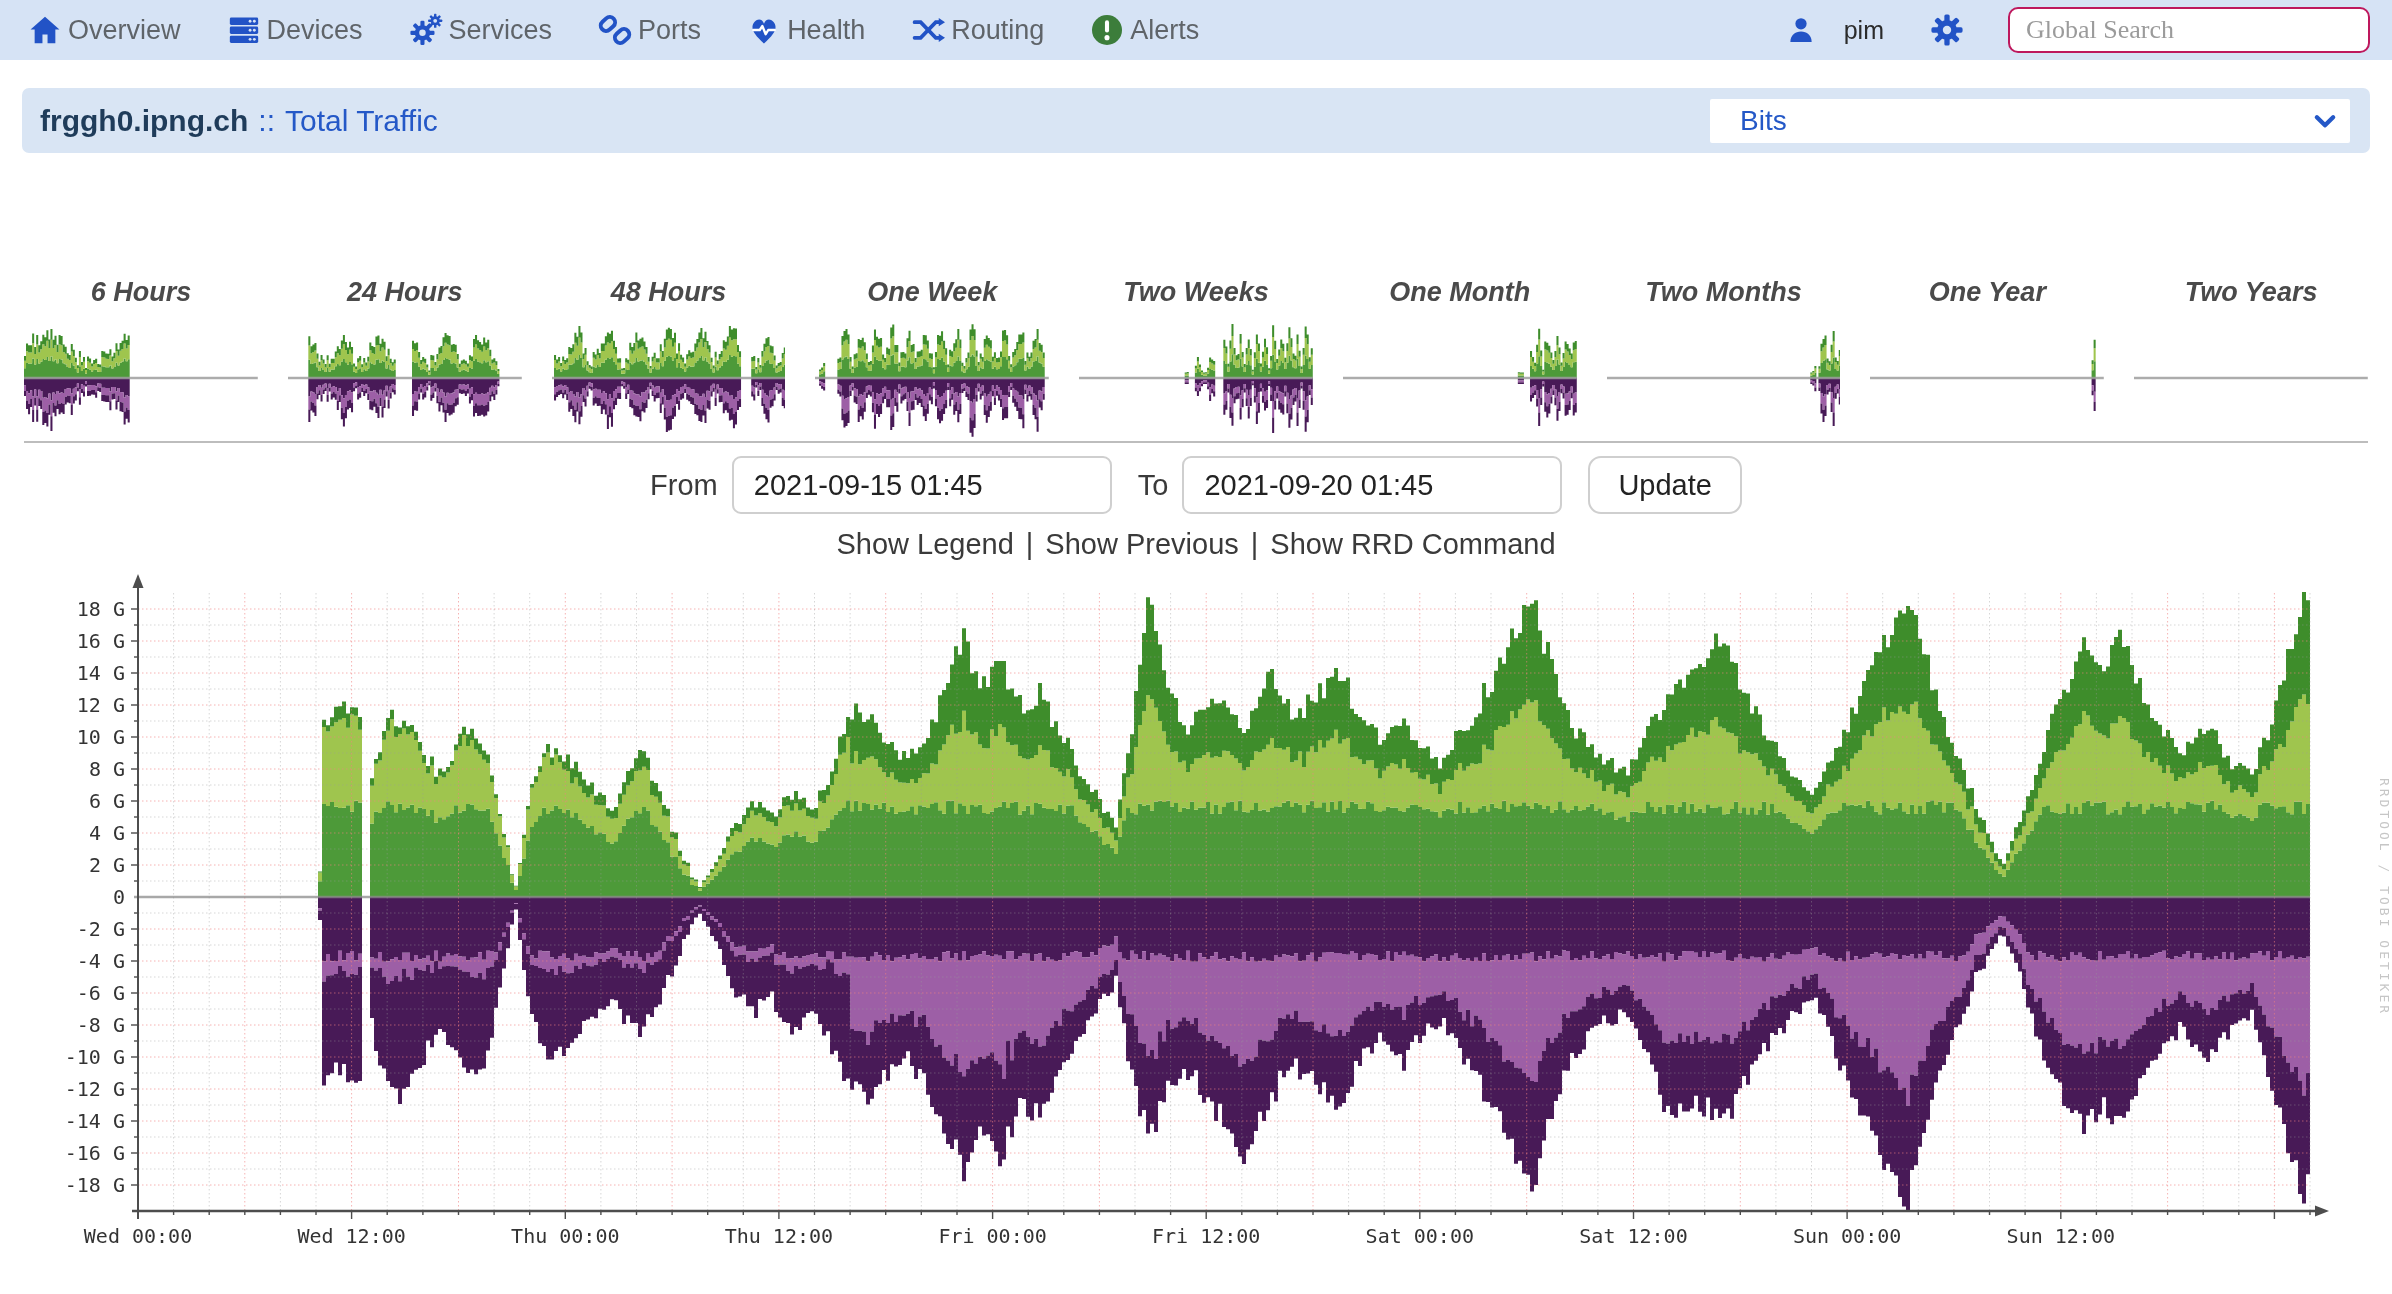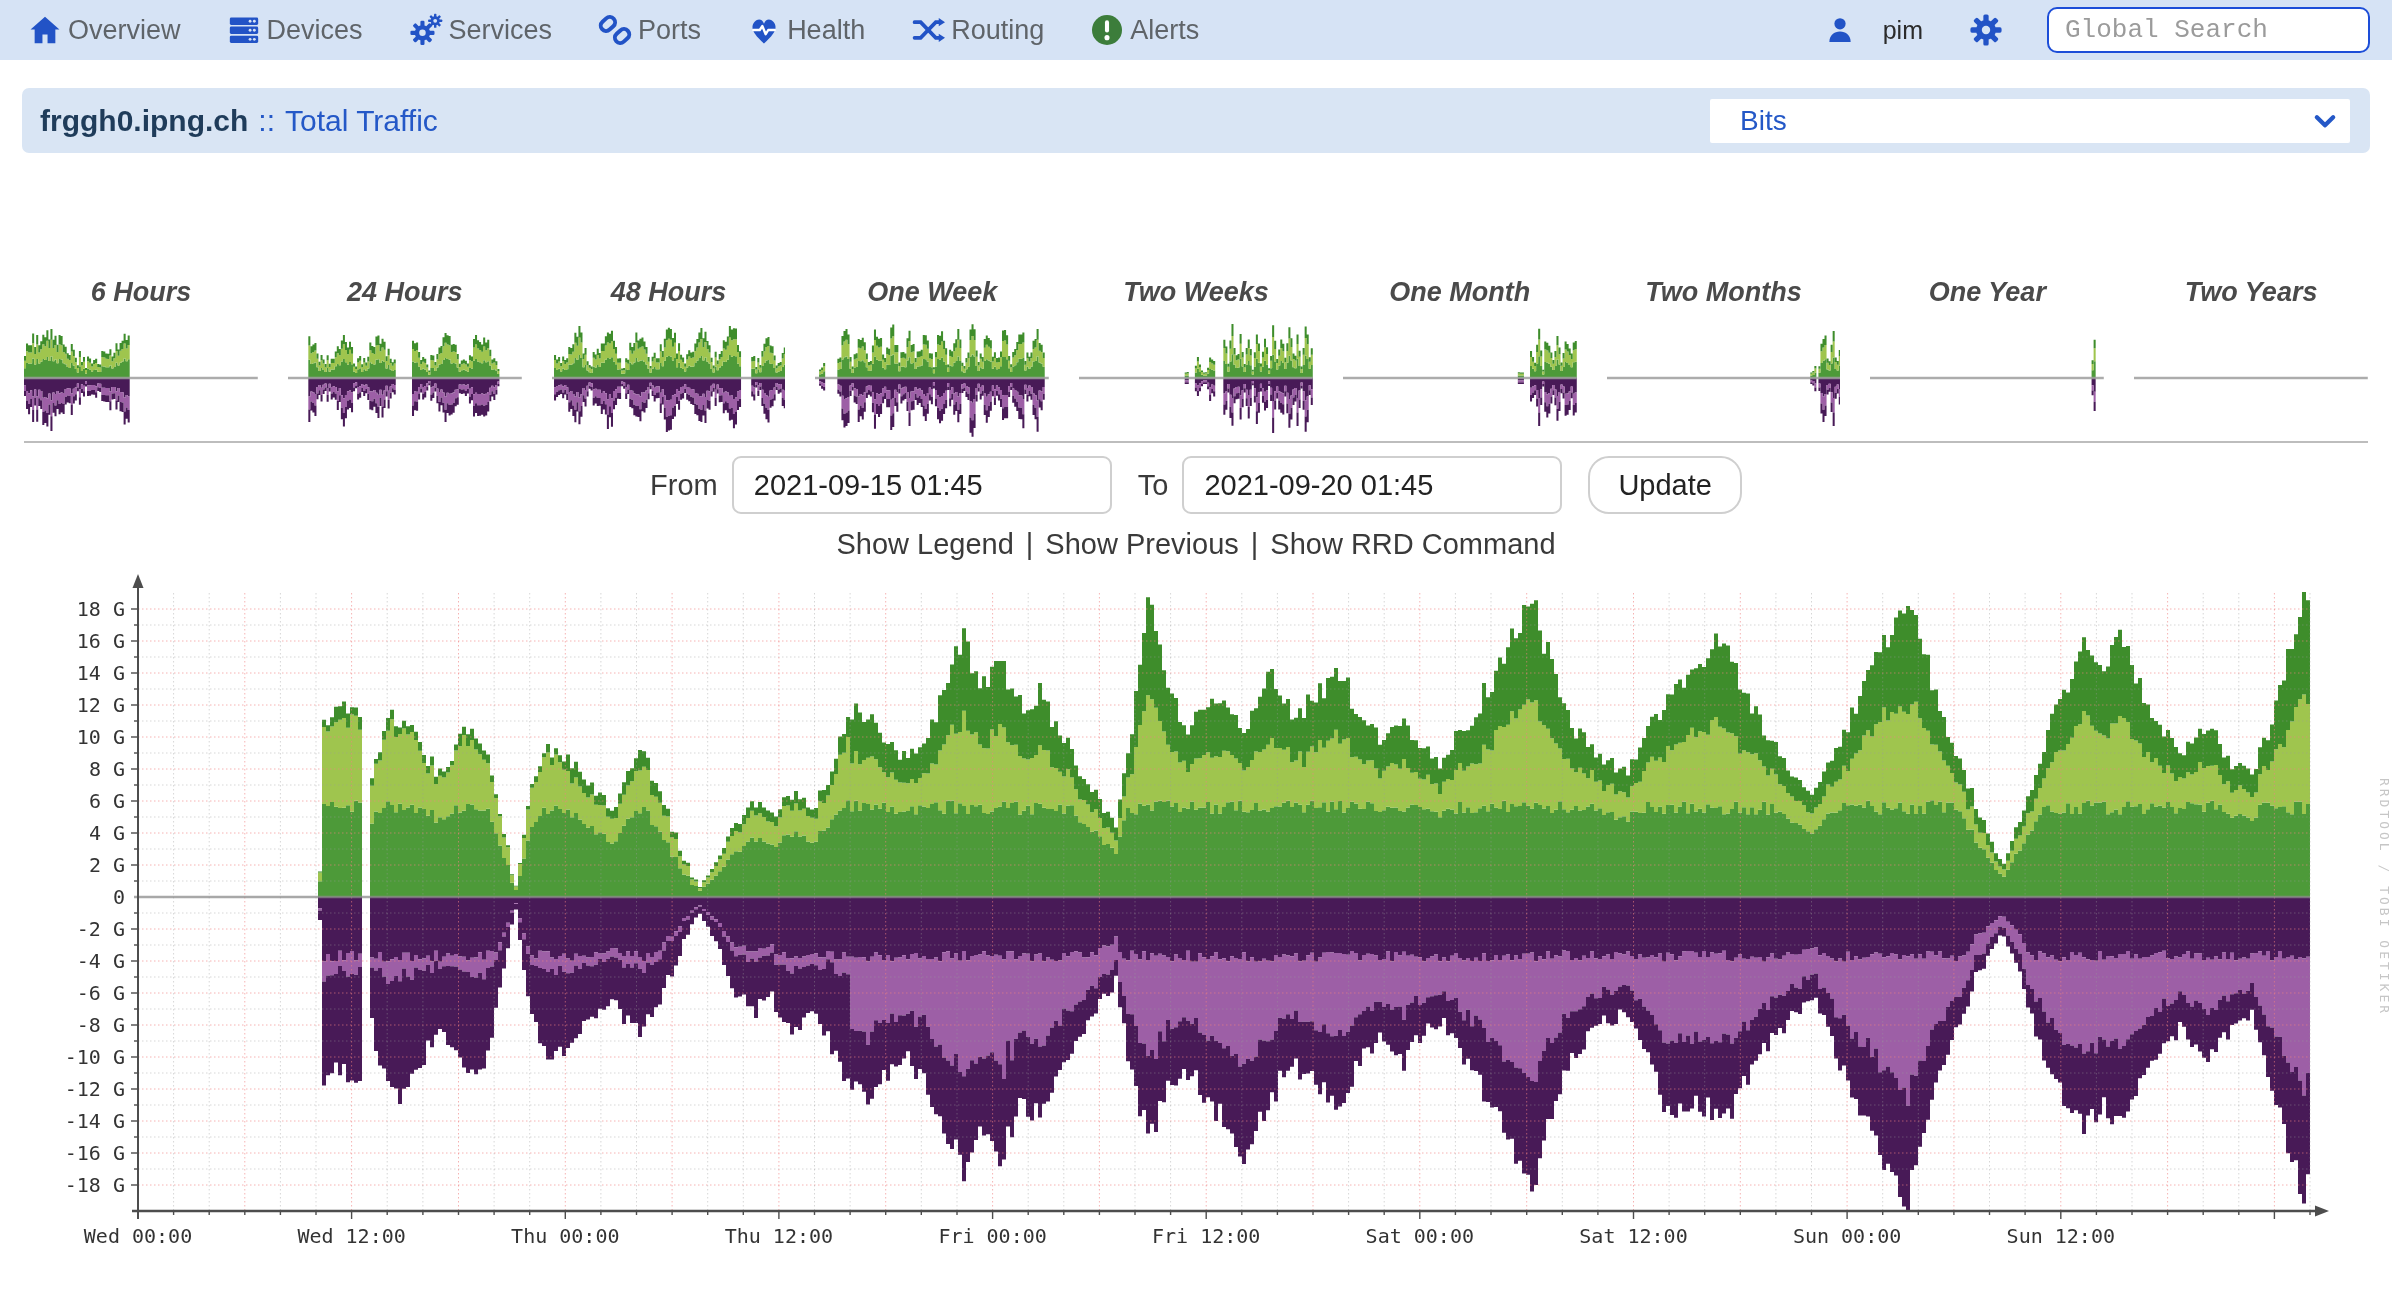--- a/index.html
+++ b/index.html
@@ -20,24 +20,24 @@
   .nav-item .icon svg { width: 100%; height: 100%; display: block; }
   .nav-label { font-size: 27px; color: #5f6469; }
   .nav-right { display: flex; align-items: center; }
   .nav-user { display: flex; align-items: center; gap: 28px; cursor: pointer; }
   .nav-user .icon { width: 30px; height: 30px; }
   .nav-user .icon svg { width: 100%; height: 100%; display: block; }
   .user-name { font-size: 25px; color: #2b2b2b; }
   .gear-btn { width: 34px; height: 34px; margin-left: 46px; cursor: pointer; }
   .gear-btn svg { width: 100%; height: 100%; display: block; }
   .global-search {
-    margin-left: 44px; width: 323px; height: 46px;
-    border: 2px solid #1d4ed8; border-radius: 10px; background: #fff;
+    margin-left: 44px; width: 362px; height: 46px;
+    border: 2px solid #be185d; border-radius: 10px; background: #fff;
     font-size: 26px; color: #333; padding: 0 16px;
-    font-family: Liberation Mono, monospace;
+    font-family: Liberation Serif, serif;
   }
   .global-search::placeholder { color: #9b9b9b; }
   
   .title-bar {
     margin: 28px 22px 0 22px; height: 65px; background: #d9e5f4;
     border-radius: 7px; display: flex; align-items: center;
     justify-content: space-between; padding: 0 20px 0 18px;
   }
   .title-left { display: flex; align-items: baseline; gap: 10px; }
   .host { font-size: 30px; font-weight: bold; color: #1f3c5a; cursor: pointer; }
@@ -70,21 +70,21 @@
   }
   .ctl-label { font-size: 29px; color: #3a3a3a; margin-right: 14px; }
   .date-input {
     width: 380px; height: 58px; border: 2px solid #cfcfcf; border-radius: 9px;
     font-size: 29px; color: #222; padding: 0 20px; background: #fff;
     font-family: "Liberation Sans", sans-serif;
   }
   .ctl-gap { width: 26px; }
   .update-btn {
     margin-left: 26px; height: 58px; padding: 0 28px;
-    border: 2px solid #cfcfcf; border-radius: 21px; background: #fff;
+    border: 2px solid #cfcfcf; border-radius: 13px; background: #fff;
     font-size: 29px; color: #222; cursor: pointer;
     font-family: "Liberation Sans", sans-serif;
   }
   
   .graph-links {
     margin-top: 14px; text-align: center; font-size: 29px; color: #3a3a3a;
   }
   .graph-links a { color: #3a3a3a; text-decoration: none; cursor: pointer; }
   .glink-sep { margin: 0 12px; color: #3a3a3a; }
   

